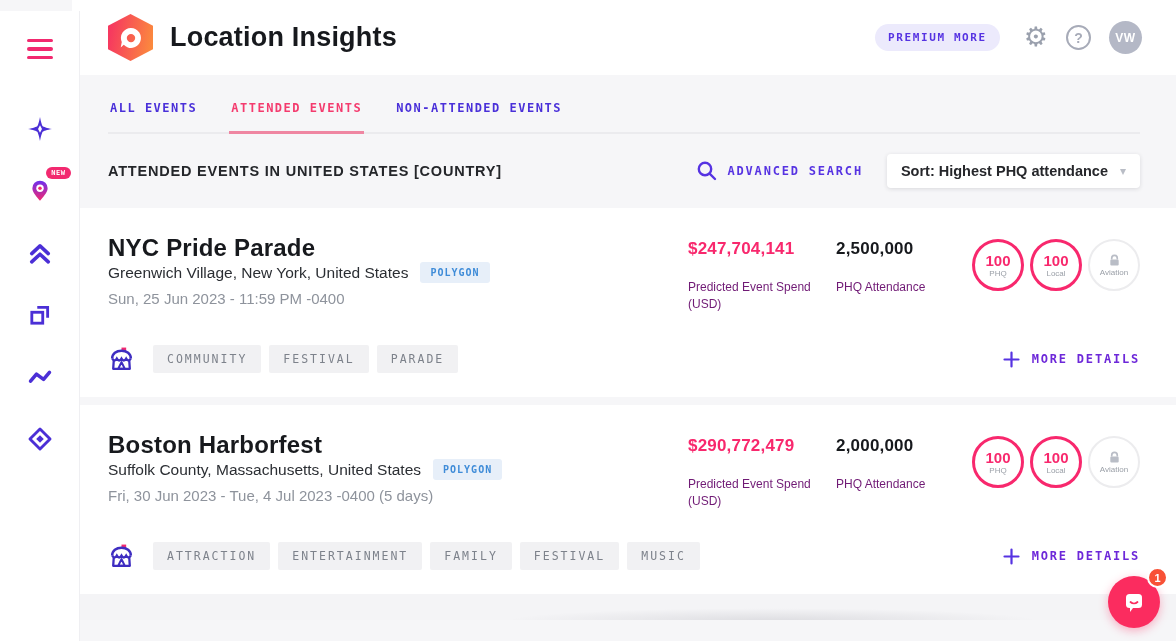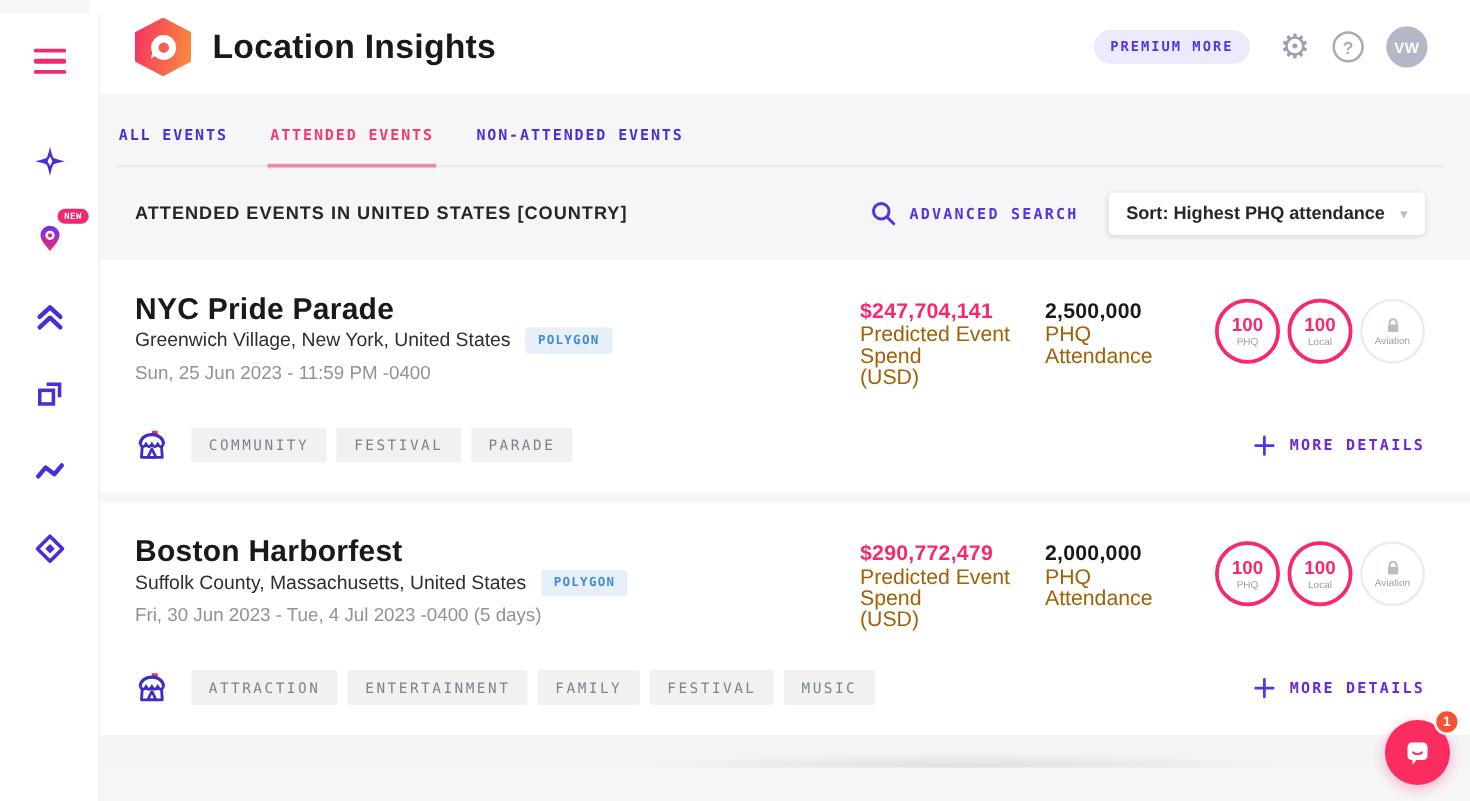--- a/index.html
+++ b/index.html
@@ -30,21 +30,21 @@
   .plan-badge { background:#eceafc; color:#5633e2; font-size:11px; font-weight:bold; letter-spacing:1.6px;
                 padding:7px 13px; border-radius:14px; margin-right:24px; white-space:nowrap; }
   .icon-btn { background:none; border:none; cursor:pointer; margin-right:18px; display:flex; align-items:center; justify-content:center; }
   .gear-glyph { font-size:27px; color:#9aa0ad; line-height:1; }
   .help-circle { width:25px; height:25px; border:2px solid #a7abb8; border-radius:50%; color:#a7abb8;
                  font-size:14px; font-weight:bold; display:flex; align-items:center; justify-content:center; }
   .avatar { width:33px; height:33px; border-radius:50%; background:#b4b8c6; color:#fff; font-size:12px; font-weight:bold;
             letter-spacing:.5px; display:flex; align-items:center; justify-content:center; border:none; cursor:pointer; margin-right:6px;}
 
   
-  .tabs { display:flex; gap:30px; margin:0 21px; border-bottom:2px solid #ebebee; padding-top:12px; }
+  .tabs { display:flex; gap:30px; margin:0 36px; border-bottom:2px solid #ebebee; padding-top:12px; }
   .tab { background:none; border:none; cursor:pointer; font-family:"DejaVu Sans Mono", monospace; font-size:12px;
          font-weight:bold; letter-spacing:1.5px; color:#4a30d9; padding:14px 2px 17px; white-space:nowrap; }
   .tab.active { color:#f43b6e; border-bottom:3px solid #ef86a2; margin-bottom:-2px; padding-bottom:16px; }
 
   
   .toolbar { height:74px; display:flex; align-items:center; padding:0 36px; }
   .section-title { font-size:14.5px; font-weight:bold; color:#24262a; letter-spacing:.8px; flex:1; }
   .adv-search { display:flex; align-items:center; gap:10px; background:none; border:none; cursor:pointer; margin-right:24px; }
   .adv-search-label { font-family:"DejaVu Sans Mono", monospace; font-size:12px; font-weight:bold; letter-spacing:1.8px; color:#5633e2; }
   .sort-box { background:#fff; border:none; border-radius:4px; box-shadow:0 1px 4px rgba(40,40,60,.14); cursor:pointer;
@@ -63,21 +63,21 @@
   .geo-badge { background:#e7eff9; color:#3f8cd8; font-family:"DejaVu Sans Mono", monospace; font-size:10px; font-weight:bold;
                letter-spacing:1px; padding:5px 10px; border-radius:3px; }
   .event-date { margin-top:7px; font-size:15px; color:#8e939c; }
   .stats { display:flex; align-items:flex-start; padding-top:5px; }
   .stat-block { margin-right:24px; }
   .stat-spend { width:124px; }
   .stat-att { width:112px; }
   .stat-value { font-size:17px; font-weight:bold; letter-spacing:.2px; }
   .spend-value { color:#f8286d; }
   .att-value { color:#17191d; }
-  .stat-label { font-size:17px; color:#a16207; line-height:17px; margin-top:0; }
+  .stat-label { font-size:12px; color:#701a75; line-height:17px; margin-top:20px; }
   .ranks { display:flex; gap:6px; }
   .rank-circle { width:52px; height:52px; border-radius:50%; background:#fff; border:3px solid #f8286d;
                  display:flex; flex-direction:column; align-items:center; justify-content:center; }
   .rank-num { font-size:15px; font-weight:bold; color:#f8286d; line-height:15px; }
   .rank-cap { font-size:8px; color:#9ba0a8; margin-top:1px; }
   .rank-locked { border:2px solid #ececee; }
   .card-bottom { display:flex; justify-content:space-between; align-items:center; margin-top:32px; }
   .tags-row { display:flex; align-items:center; gap:8px; }
   .tent { margin-right:10px; display:flex; }
   .tag { background:#f1f1f3; color:#7d828b; font-family:"DejaVu Sans Mono", monospace; font-size:11.5px;

